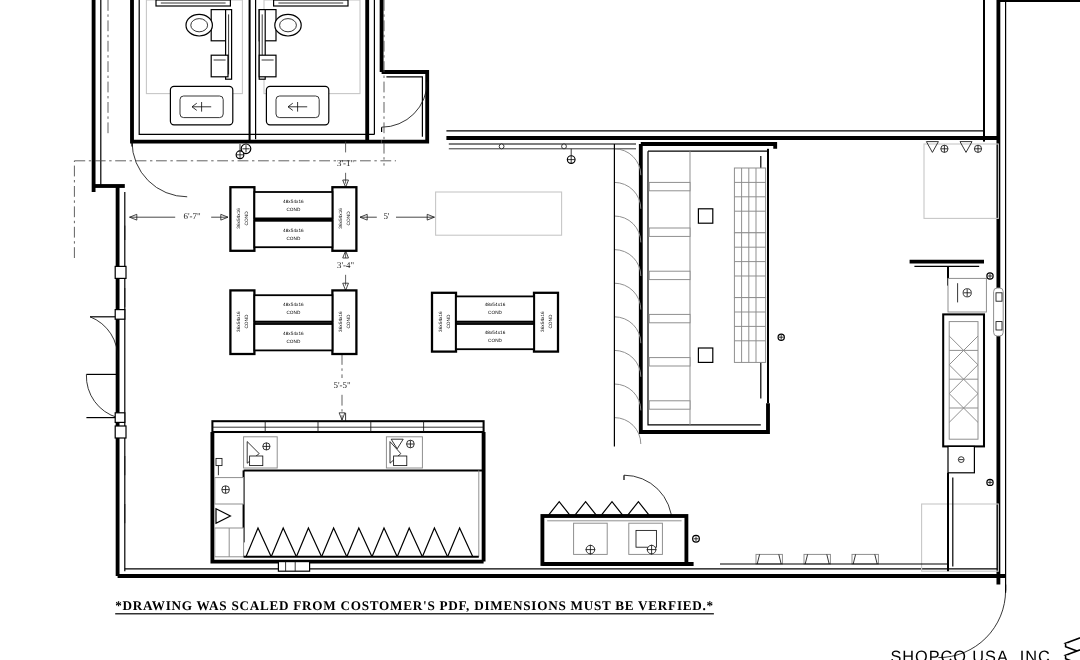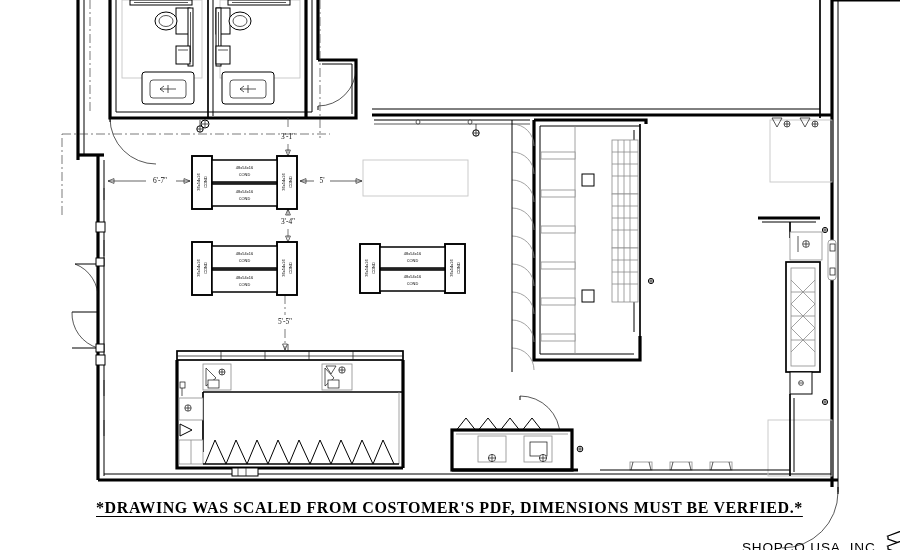--- a/index.html
+++ b/index.html
@@ -52,21 +52,21 @@
     font-size: 7.4px;
     fill: #111;
     text-anchor: middle;
     dominant-baseline: middle;
   }
   .caption-text {
     position: absolute;
     left: 96px;
     top: 499px;
     font-family: "Liberation Serif", serif;
-    font-size: 16px;
+    font-size: 11px;
     font-weight: bold;
     color: #000;
     letter-spacing: 0.6px;
     white-space: nowrap;
     text-decoration: underline;
     text-underline-offset: 3px;
   }
   .logo-wrap {
     position: absolute;
     left: 742px;

